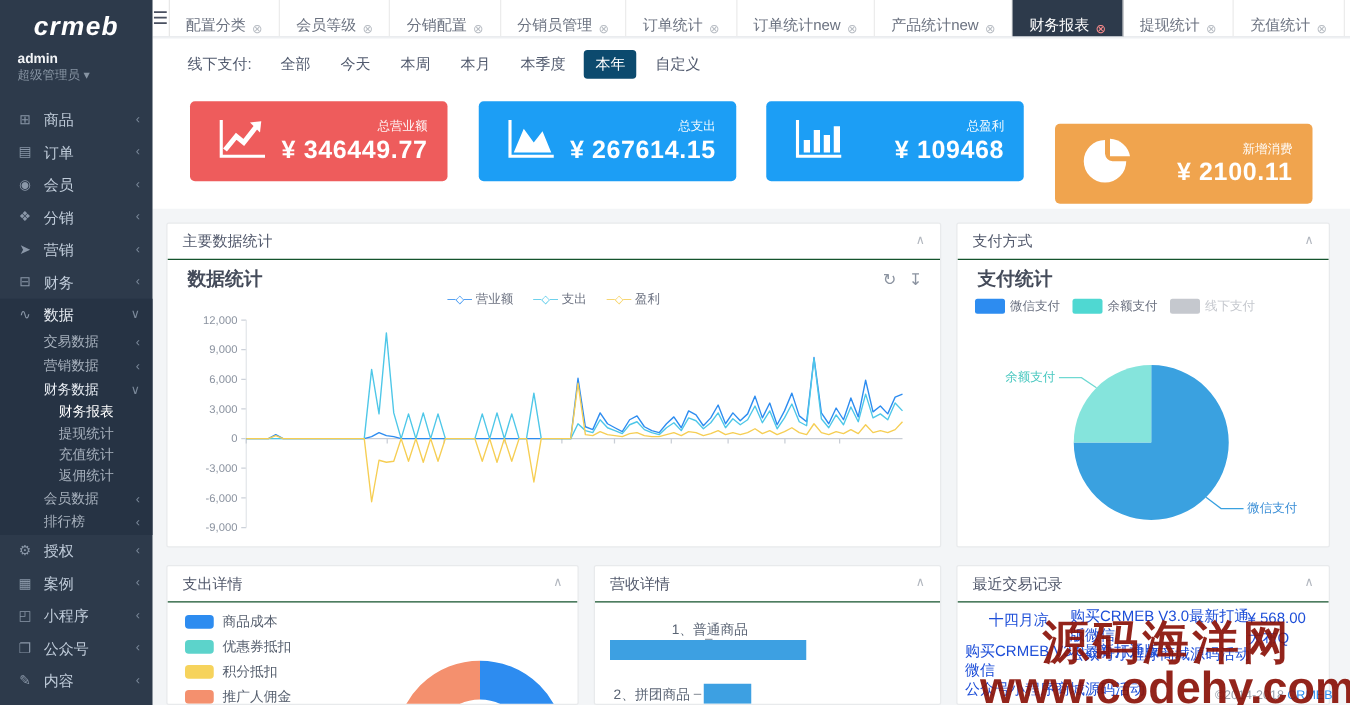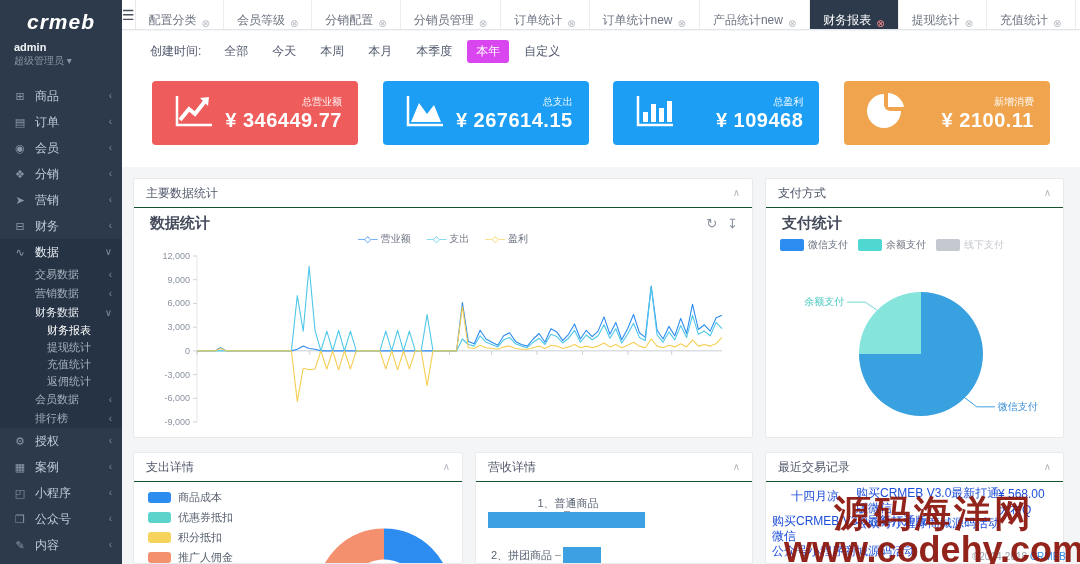--- a/index.html
+++ b/index.html
@@ -32,21 +32,21 @@
   .tab .x{font-size:10px;color:#b6bbc2}
   .tab.active{background:#2d3a4b;color:#fff}
   .tab.active .x{color:#ff8d8d}
   .tb-spacer{flex:1}
 
   
   .topband{position:absolute;left:122px;top:31px;width:958px;height:136px;background:#fff;z-index:1}
   .filters{position:absolute;left:28px;top:9px;display:flex;align-items:center;gap:6px;font-size:12px;color:#515a6e}
   .filters .flabel{margin-right:8px;color:#515a6e}
   .fopt{padding:3px 9px;cursor:pointer;color:#515a6e;border-radius:3px}
-  .fopt.sel{background:#d946ef;color:#fff}
+  .fopt.sel{background:#0c4a6e;color:#fff}
 
   .cards{position:absolute;left:30px;top:50px;width:898px;display:flex;justify-content:space-between}
   .card{width:206px;height:64px;border-radius:4px;color:#fff;display:flex;align-items:center;padding:0 16px 0 20px;cursor:pointer}
   .card .cicon{width:46px;flex:none}
   .card .cright{flex:1;text-align:right}
   .card .clabel{font-size:10px;opacity:.95;line-height:13px}
   .card .cvalue{font-size:20px;font-weight:bold;line-height:24px;letter-spacing:.5px}
 
   .panel{position:absolute;background:#fff;border:1px solid #e8eaec;border-radius:2px;overflow:hidden}
   .p-head{height:29px;line-height:28px;padding:0 12px;border-bottom:1px solid #14532d;font-size:12px;color:#51586b;display:flex;justify-content:space-between;align-items:center}
@@ -269,21 +269,21 @@
         <span class="x">⊗</span>
       </div>
       <div class="tab"></div>
     </div>
   <div class="tb-spacer"></div>
 
 </header>
 
 <section class="topband">
   <div class="filters">
-    <span class="flabel">创建时间:</span>
+    <span class="flabel">线下支付:</span>
     <span id="filter-opts" style="display:flex;gap:6px">
         <span class="fopt">全部</span>
         <span class="fopt">今天</span>
         <span class="fopt">本周</span>
         <span class="fopt">本月</span>
         <span class="fopt">本季度</span>
         <span class="fopt sel">本年</span>
         <span class="fopt">自定义</span>
       </span>
   </div>
@@ -315,21 +315,21 @@
             <rect x="10" y="20" width="5" height="10" fill="#fff"></rect>
             <rect x="18" y="12" width="5" height="18" fill="#fff"></rect>
             <rect x="26" y="16" width="5" height="14" fill="#fff"></rect>
             <rect x="34" y="9" width="5" height="21" fill="#fff"></rect>
           </svg></div>
         <div class="cright">
           <div class="clabel">总盈利</div>
           <div class="cvalue">¥ 109468</div>
         </div>
       </div>
-      <div class="card" style="background: rgb(240, 164, 78);">
+      <div class="card" style="background: rgb(240, 164, 78); margin-top: 18px;">
         <div class="cicon"><svg width="44" height="40" viewBox="0 0 44 40">
             <path d="M20 3 A17 17 0 1 0 37 20 L26 20 A7 7 0 0 1 20 14 Z" fill="#fff"></path>
             <path d="M24 2 A17 17 0 0 1 40 16 L24 16 Z" fill="#fff"></path>
           </svg></div>
         <div class="cright">
           <div class="clabel">新增消费</div>
           <div class="cvalue">¥ 2100.11</div>
         </div>
       </div>
     </div>

